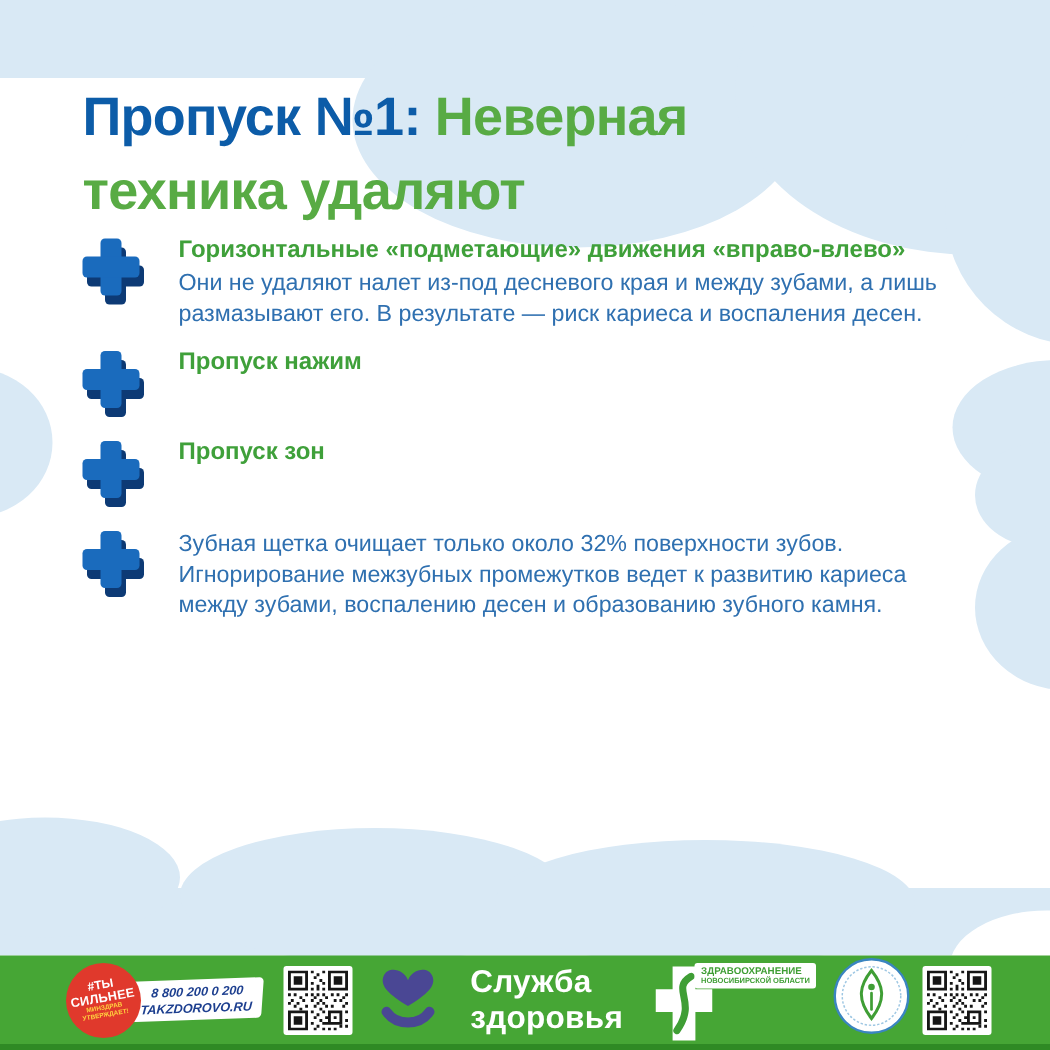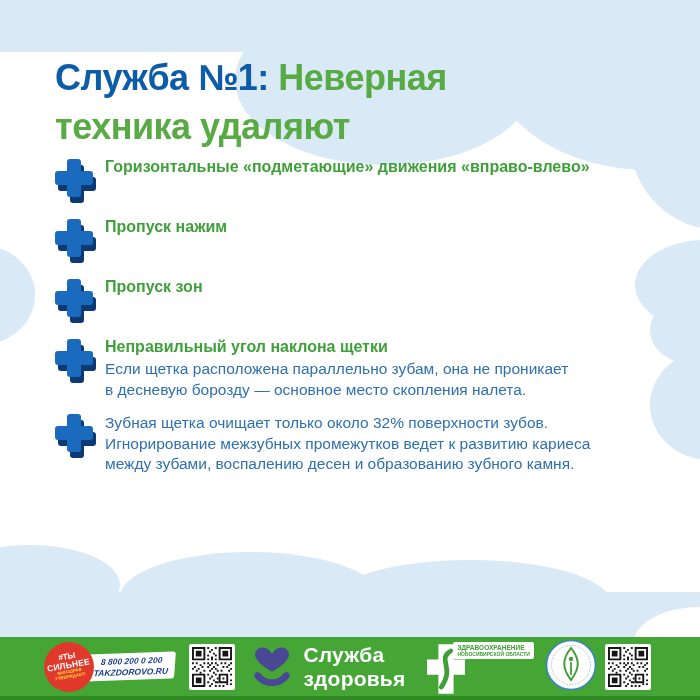--- a/index.html
+++ b/index.html
@@ -15,21 +15,21 @@
   .shape{position:absolute;background:var(--bg_blue);}
   .el{border-radius:50%;}
   .white{background:#ffffff;}
   
   .title{position:absolute;left:55px;top:54px;width:600px;font-size:36px;font-weight:800;
          line-height:1.36;letter-spacing:-0.5px;z-index:3;}
   .title .blue{color:var(--title_blue);}
   .title .green{color:var(--green_title);}
   
   .sections{position:absolute;left:55px;top:158px;width:602px;z-index:3;}
-  .section{display:flex;gap:8px;margin-bottom:13px;}
+  .section{display:flex;gap:22px;margin-bottom:13px;}
   .icon-col{width:42px;flex-shrink:0;padding-top:1px;}
   .plus{position:relative;width:40px;height:46px;}
   .cross{position:absolute;width:38px;height:38px;}
   .cross::before{content:'';position:absolute;left:12px;top:0;width:14px;height:38px;
                  background:currentColor;border-radius:3px;}
   .cross::after{content:'';position:absolute;left:0;top:12px;width:38px;height:14px;
                 background:currentColor;border-radius:3px;}
   .cross.dark{color:var(--plus_dark);left:3px;top:6px;}
   .cross.light{color:var(--plus_light);left:0;top:0;}
   .sec-head{color:var(--green_head);font-size:16px;font-weight:800;margin-bottom:3px;}
@@ -44,21 +44,21 @@
   .badge-l1{font-size:8px;}
   .badge-l2{font-size:8.5px;letter-spacing:.2px;}
   .badge-l3,.badge-l4{font-size:4.3px;color:var(--badge_yellow);font-weight:700;}
   .hotline{margin-left:-10px;background:#fff;border-radius:3px;padding:3px 7px 3px 10px;
            transform:rotate(-2deg) skewX(-6deg);text-align:center;line-height:1.25;z-index:1;}
   .hotline div{color:var(--navy);font-weight:800;font-size:8.5px;font-style:italic;white-space:nowrap;}
   .qr{width:46px;height:46px;background:#fff;border-radius:2px;padding:3px;box-sizing:border-box;
       margin-left:14px;flex-shrink:0;}
   .qr svg{display:block;width:100%;height:100%;}
   .heart{margin-left:16px;flex-shrink:0;}
-  .service-text{margin-left:10px;color:#fff;font-weight:800;font-size:21px;line-height:1.1;
+  .service-text{margin-left:20px;color:#fff;font-weight:800;font-size:21px;line-height:1.1;
                 white-space:pre-line;letter-spacing:.2px;}
   .nso{position:relative;margin-left:22px;width:112px;height:58px;flex-shrink:0;}
   .nso svg{position:absolute;left:0;bottom:2px;}
   .nso-label{position:absolute;left:26px;top:4px;background:#fff;border-radius:2px;
              padding:2px 4px;line-height:1.2;white-space:nowrap;}
   .nso-label .l1{color:var(--logo_green);font-size:6.5px;font-weight:800;}
   .nso-label .l2{color:var(--logo_green);font-size:5px;font-weight:700;}
   .emblem{margin-left:6px;flex-shrink:0;}
 </style>
 </head>
@@ -76,35 +76,37 @@
     <div class="shape el" style="left:650px;top:350px;width:120px;height:110px;"></div>
     <div class="shape el" style="left:-75px;top:245px;width:110px;height:100px;"></div>
     <div class="shape" style="left:0;top:592px;width:700px;height:45px;"></div>
     <div class="shape el" style="left:120px;top:552px;width:260px;height:90px;"></div>
     <div class="shape el" style="left:330px;top:560px;width:280px;height:84px;"></div>
     <div class="shape el" style="left:-60px;top:545px;width:180px;height:80px;"></div>
     <div class="shape el white" style="left:633px;top:607px;width:130px;height:76px;"></div>
   </div>
 
   <h1 class="title" style="margin:0;">
-    <span class="blue">Служба №1:</span><span class="green"> Неверная</span><br>
+    <span class="blue">Пропуск №1:</span><span class="green"> Неверная</span><br>
     <span class="green">техника удаляют</span>
   </h1>
 
   <div class="sections">
 
     <div class="section">
       <div class="icon-col">
         <div class="plus">
             <span class="cross dark"></span>
             <span class="cross light"></span>
           </div>
       </div>
       <div>
         <div class="sec-head">Горизонтальные «подметающие» движения «вправо-влево»</div>
+        <div class="sec-body">Они не удаляют налет из-под десневого края и между зубами, а лишь
+размазывают его. В результате — риск кариеса и воспаления десен.</div>
       </div>
     </div>
 
     <div class="section">
       <div class="icon-col">
         <div class="plus">
             <span class="cross dark"></span>
             <span class="cross light"></span>
           </div>
       </div>
@@ -118,33 +120,20 @@
         <div class="plus">
             <span class="cross dark"></span>
             <span class="cross light"></span>
           </div>
       </div>
       <div>
         <div class="sec-head">Пропуск зон</div>
       </div>
     </div>
 
-    <div class="section">
-      <div class="icon-col">
-        <div class="plus">
-            <span class="cross dark"></span>
-            <span class="cross light"></span>
-          </div>
-      </div>
-      <div>
-        <div class="sec-head">Неправильный угол наклона щетки</div>
-        <div class="sec-body">Если щетка расположена параллельно зубам, она не проникает
-в десневую борозду — основное место скопления налета.</div>
-      </div>
-    </div>
 
     <div class="section">
       <div class="icon-col">
         <div class="plus">
             <span class="cross dark"></span>
             <span class="cross light"></span>
           </div>
       </div>
       <div>
         <div class="sec-body">Зубная щетка очищает только около 32% поверхности зубов.

